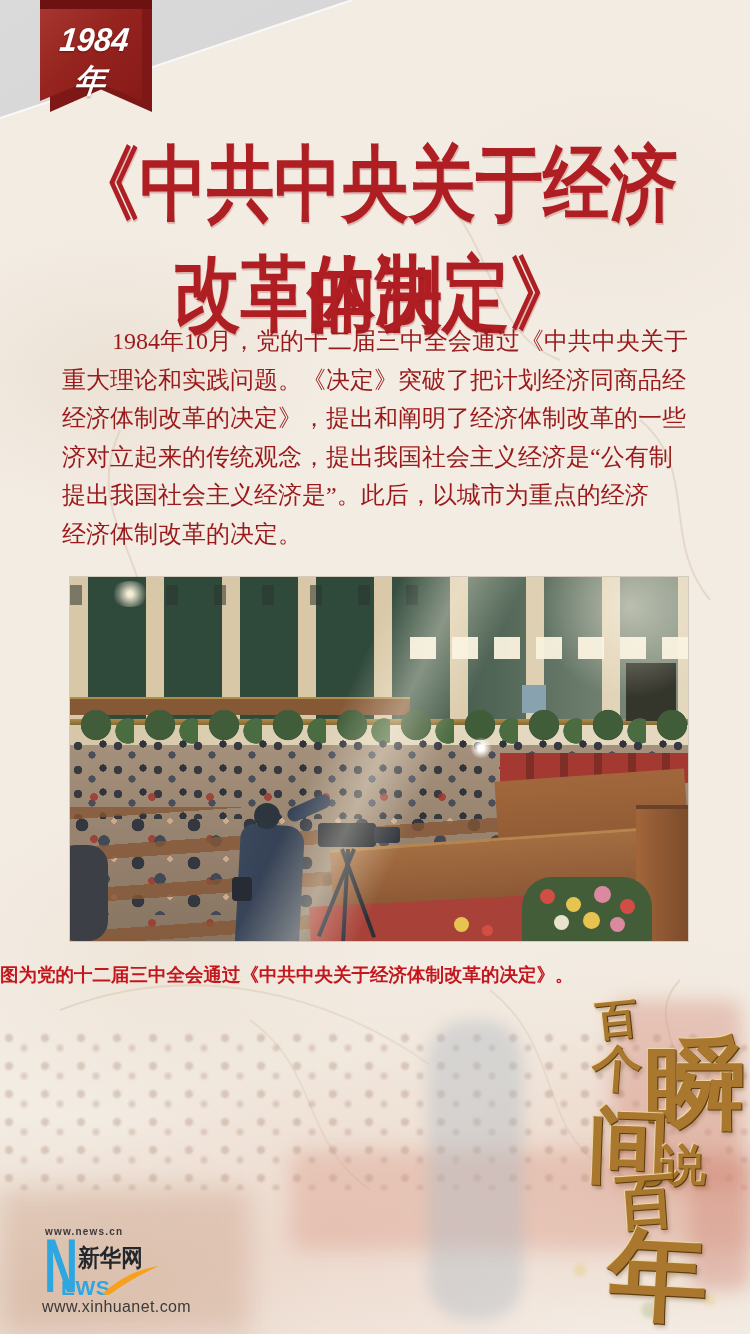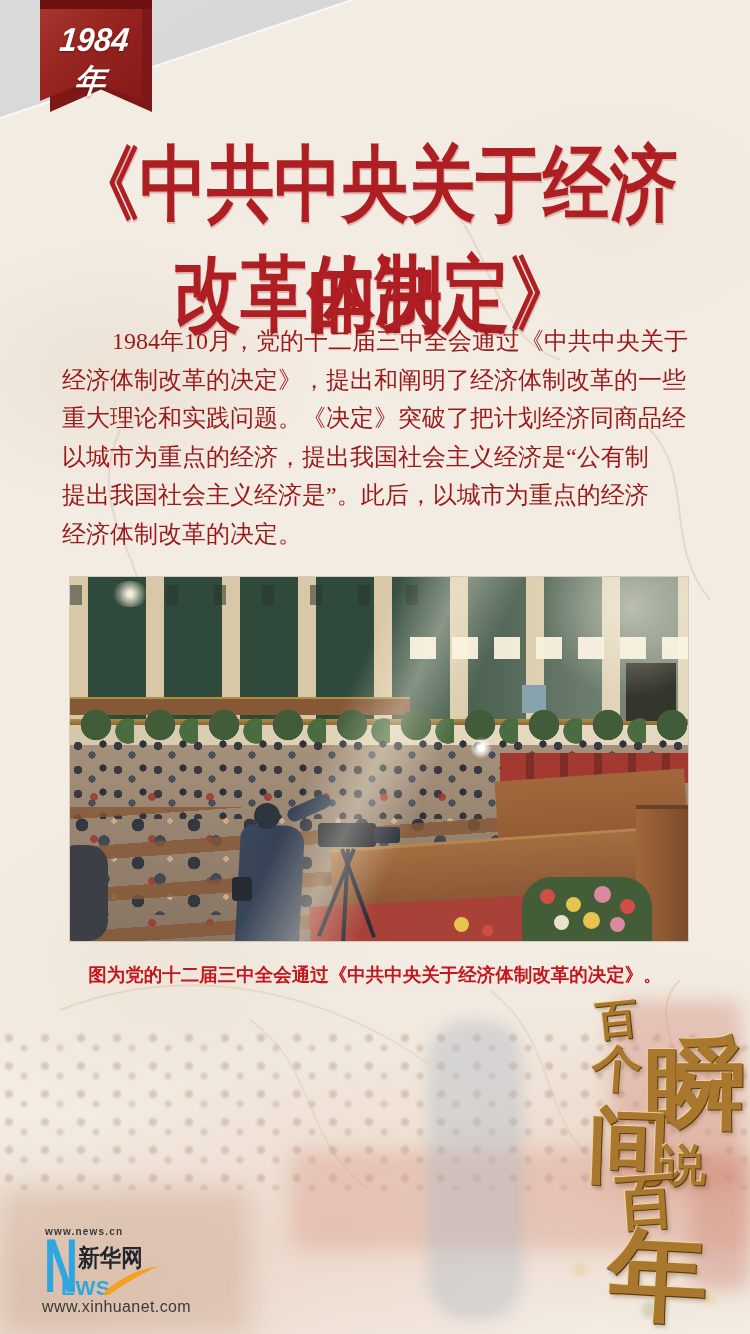--- a/index.html
+++ b/index.html
@@ -146,21 +146,21 @@
   .leg3{left:282px;transform:rotate(22deg);}
   .ph-flare{left:0;top:0;width:618px;height:364px;
     background:
       linear-gradient(115deg,transparent 42%,rgba(255,250,233,.38) 50%,transparent 58%),
       radial-gradient(circle 130px at 560px 30px,rgba(255,250,235,.5),transparent 70%);}
   .ph-haze{left:0;top:0;width:618px;height:364px;background:rgba(250,240,224,.08);}
   .ph-flash{left:400px;top:160px;width:22px;height:22px;border-radius:50%;
     background:radial-gradient(circle,#fff 20%,rgba(255,255,255,0) 70%);}
 
   
-  .caption{position:absolute;left:0;top:962px;width:750px;text-align:center;
+  .caption{position:absolute;left:0;top:962px;width:750px;text-align:left;
     color:#c3161d;font-weight:bold;font-size:18.5px;letter-spacing:0;}
 
   
   .cg{position:absolute;color:#a9782e;font-weight:bold;
     font-family:"Liberation Serif","DejaVu Serif",serif;
     text-shadow:1px 1px 0 #5e3c10,-1px -1px 1px #eed9a6,2px 3px 4px rgba(90,60,10,.35);}
   .cg0{left:596px;top:992px;font-size:42px;transform:rotate(-6deg);}
   .cg1{left:592px;top:1036px;font-size:50px;transform:rotate(4deg);}
   .cg2{left:646px;top:1018px;font-size:100px;}
   .cg3{left:588px;top:1092px;font-size:82px;transform:rotate(2deg);}
@@ -222,23 +222,23 @@
     <div class="ribbon-front"></div>
     <div class="ribbon-topbar"></div>
     <div class="ribbon-year">1984年</div>
   </div>
 
   <div class="title title-1">《中共中央关于经济体制</div>
   <div class="title title-2">改革的决定》</div>
 
   <div class="article">
     <div class="indent">1984年10月，党的十二届三中全会通过《中共中央关于</div>
+    <div>重大理论和实践问题。《决定》突破了把计划经济同商品经</div>
     <div>经济体制改革的决定》，提出和阐明了经济体制改革的一些</div>
-    <div>重大理论和实践问题。《决定》突破了把计划经济同商品经</div>
-    <div>以城市为重点的经济，提出我国社会主义经济是“公有制</div>
+    <div>济对立起来的传统观念，提出我国社会主义经济是“公有制</div>
     <div>提出我国社会主义经济是”。此后，以城市为重点的经济</div>
     <div>经济体制改革的决定。</div>
   </div>
 
   <div class="photo">
     <div class="ph ph-panels"></div>
     <div class="ph ph-panel-light"></div>
     <div class="ph ph-vents"></div>
     <div class="ph ph-lamp"></div>
     <div class="ph ph-trim"></div>

